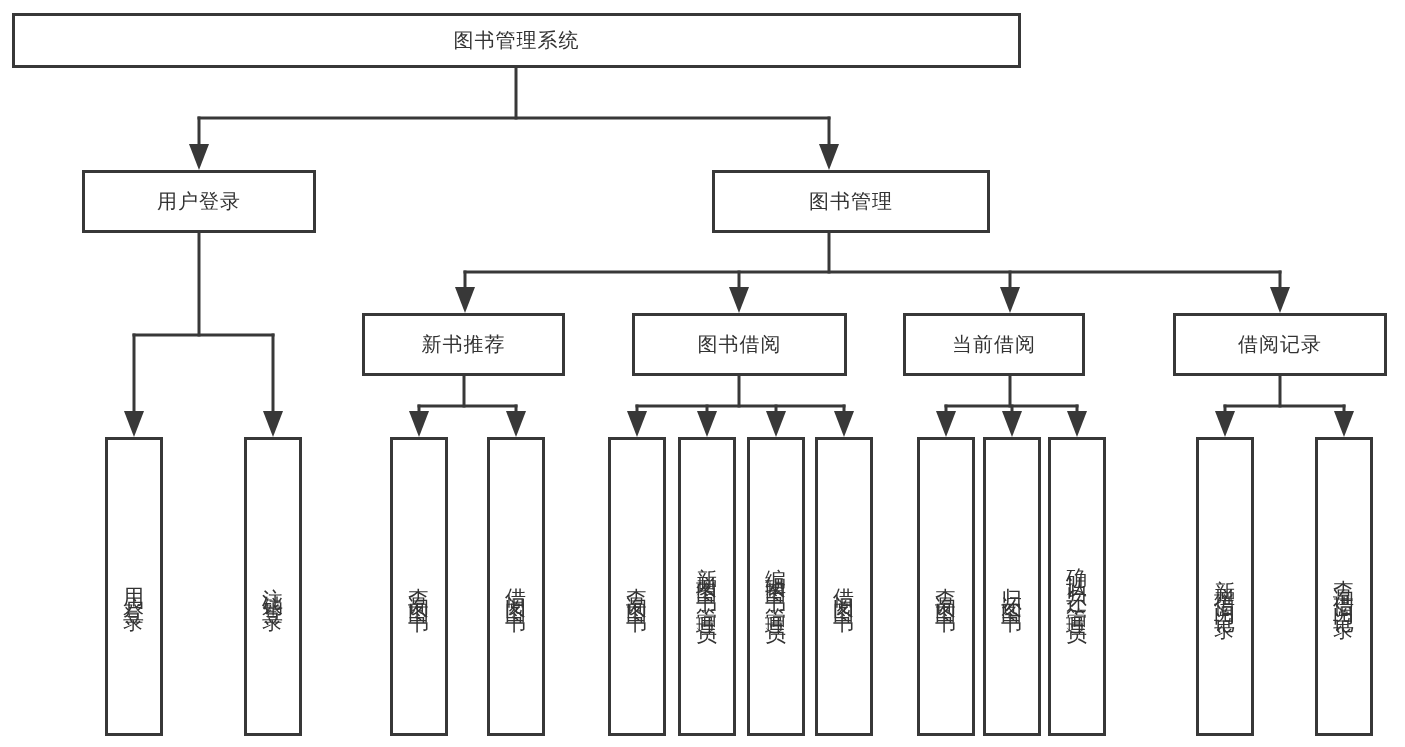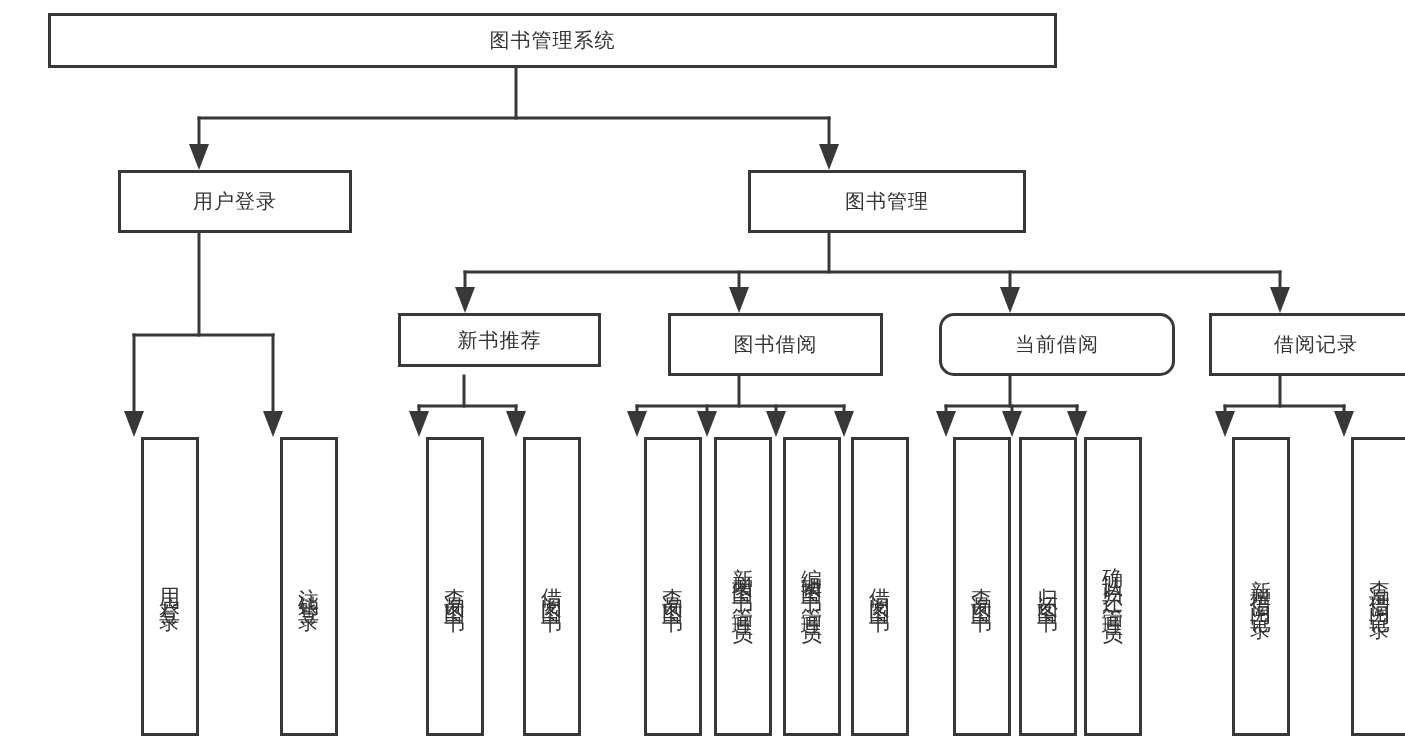--- a/index.html
+++ b/index.html
@@ -25,21 +25,20 @@
   .node {
     position: absolute;
     box-sizing: border-box;
     border: 3px solid #383838;
     background: #ffffff;
     display: flex;
     align-items: center;
     justify-content: center;
     z-index: 2;
     color: #333333;
-    margin-left: 36px;
   }
   .node.h .lbl {
     font-size: 20px;
     letter-spacing: 1px;
     white-space: nowrap;
   }
   .node.v .lbl {
     writing-mode: vertical-rl;
     text-orientation: mixed;
     font-size: 21px;
@@ -140,27 +139,27 @@
     <span class="lbl">图书管理系统</span>
   </div>
 
   <div class="node h" style="left:82px; top:170px; width:234px; height:63px;">
     <span class="lbl">用户登录</span>
   </div>
   <div class="node h" style="left:712px; top:170px; width:278px; height:63px;">
     <span class="lbl">图书管理</span>
   </div>
 
-  <div class="node h" style="left:362px; top:313px; width:203px; height:54px;">
+  <div class="node h" style="left:362px; top:313px; width:203px; height:63px;">
     <span class="lbl">新书推荐</span>
   </div>
   <div class="node h" style="left:632px; top:313px; width:215px; height:63px;">
     <span class="lbl">图书借阅</span>
   </div>
-  <div class="node h" style="left:903px; top:313px; width:236px; height:63px;border-radius:15px;">
+  <div class="node h" style="left:903px; top:313px; width:182px; height:63px;">
     <span class="lbl">当前借阅</span>
   </div>
   <div class="node h" style="left:1173px; top:313px; width:214px; height:63px;">
     <span class="lbl">借阅记录</span>
   </div>
 
   <div class="node v" style="left:105px; top:437px; width:58px; height:299px;">
     <span class="lbl">用户登录</span>
   </div>
   <div class="node v" style="left:244px; top:437px; width:58px; height:299px;">

